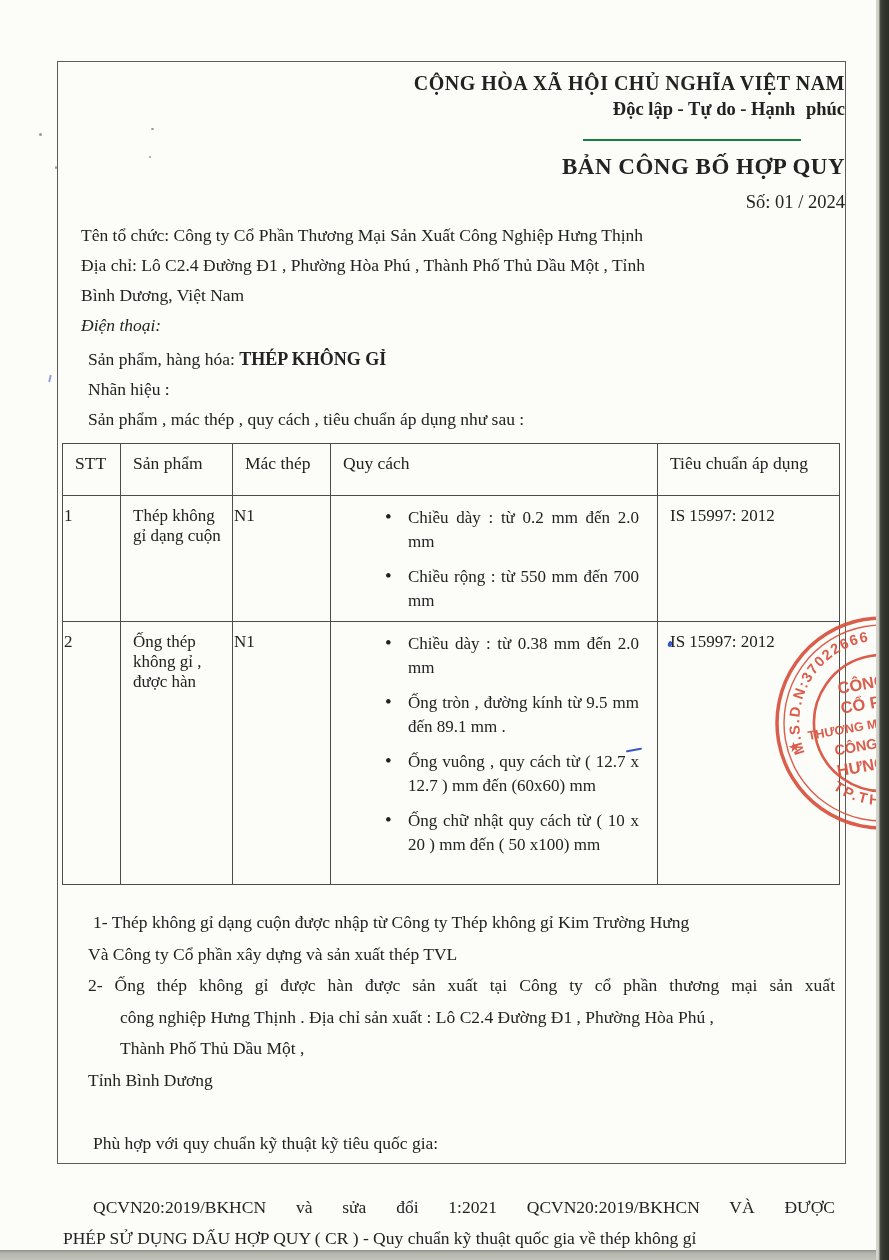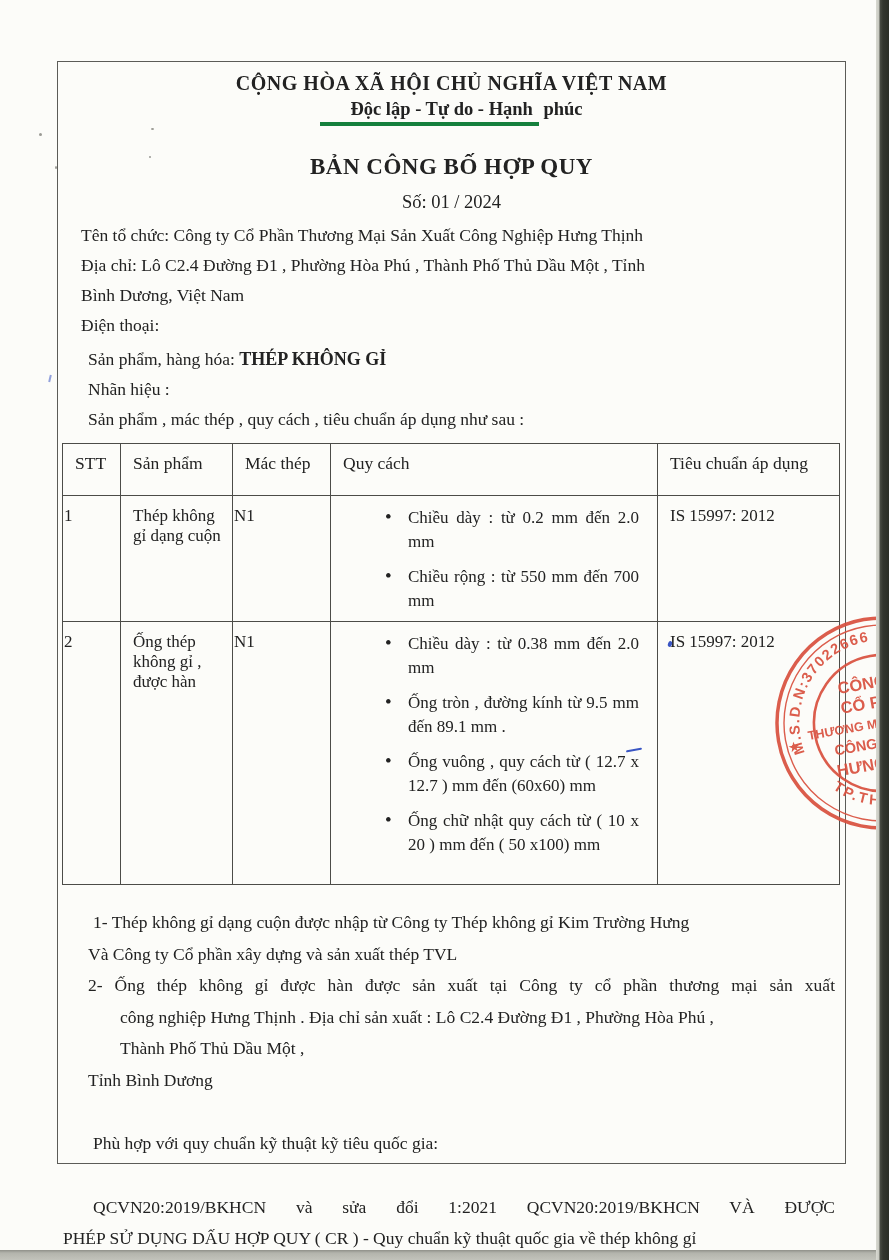--- a/index.html
+++ b/index.html
@@ -19,33 +19,33 @@
     background:linear-gradient(to bottom,#8f9089 0,#b3b4ac 3px,#c2c3bb 10px);
   }
   .speck{position:absolute;background:#9a9a94;border-radius:50%;z-index:1;}
 
   
   .frame{
     position:absolute;left:57px;top:61px;width:787px;height:1101px;
     border:1px solid #5c5c58;z-index:2;
   }
   .abs{position:absolute;}
-  .center{text-align:center;width:100%;}
+  .center{text-align:right;width:100%;}
 
   .country-title{top:10px;font-size:20px;font-weight:bold;letter-spacing:.5px;}
   .motto{top:37px;font-size:18.5px;font-weight:bold;}
-  .motto .ul{border-bottom:4px solid #15803d;padding:0 6px 2px 30px;display:inline-block;}
+  .motto .ul{border-bottom:2px solid #15803d;padding:0 6px 19px 30px;display:inline-block;}
   .doc-title{top:92px;font-size:23px;font-weight:bold;letter-spacing:.5px;}
   .doc-number{top:130px;font-size:18.5px;}
 
   .bodyline{font-size:17.5px;white-space:nowrap;}
   .l-org{top:163px;left:23px;}
   .l-addr1{top:193px;left:23px;}
   .l-addr2{top:223px;left:23px;}
-  .l-phone{top:253px;left:23px;}
+  .l-phone{top:253px;left:23px;font-style:italic;}
   .l-product{top:287px;left:30px;}
   .l-product b{font-size:18px;}
   .l-brand{top:317px;left:30px;}
   .l-intro{top:347px;left:30px;}
 
   
   table.spec{
     position:absolute;left:4px;top:381px;width:777px;
     border-collapse:collapse;table-layout:fixed;
     font-size:17px;

